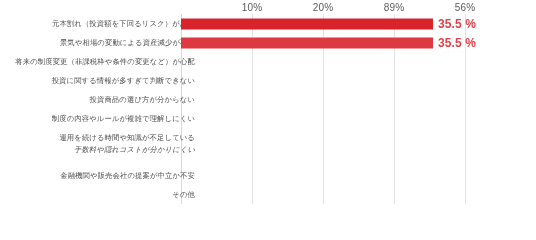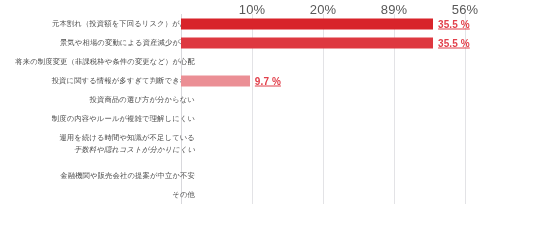--- a/index.html
+++ b/index.html
@@ -26,21 +26,21 @@
     position:absolute;
     left:181px; top:14px;
     width:1px; height:190px;
     background:#d8d8dc;
   }
 
   
   .tick-label{
     position:absolute;
     top:2px;
-    font-size:13px;
+    font-size:10px;
     color:#595959;
     transform:translateX(-50%);
     white-space:nowrap;
     letter-spacing:.1px;
   }
 
   
   .row{
     position:absolute;
     left:0; right:0;
@@ -64,27 +64,26 @@
     transform:translateY(-50%);
     height:11px;
     display:flex;
     align-items:center;
   }
   .bar{
     height:11px;
     border-radius:0;
   }
   .bar-value{
-    font-size:10px;
+    font-size:12px;
     font-weight:bold;
     color:#E2404B;
     margin-left:5px;
     white-space:nowrap;
     letter-spacing:.1px;
-    text-decoration:underline;
   }
 </style>
 </head>
 <body>
 
 <div id="chart-root">
 
   <div class="axis-baseline"></div>
   <div id="gridlines">
       <div class="gridline" style="left: 252px; top: 14px; height: 190px; background: rgb(227, 227, 230);"></div>
@@ -111,24 +110,20 @@
         <div class="bar-wrap">
           <div class="bar" style="width: 252.05px; background: rgb(222, 56, 64);"></div>
           <div class="bar-value" style="color: rgb(226, 64, 75);">35.5 %</div>
         </div>
       </div>
       <div class="row" style="top: 52px; height: 19px;">
         <div class="cat-label" style="color: rgb(74, 74, 74);">将来の制度変更（非課税枠や条件の変更など）が心配</div>
       </div>
       <div class="row" style="top: 71px; height: 19px;">
         <div class="cat-label" style="color: rgb(74, 74, 74);">投資に関する情報が多すぎて判断できない</div>
-        <div class="bar-wrap">
-          <div class="bar" style="width: 68.87px; background: rgb(235, 143, 149);"></div>
-          <div class="bar-value" style="color: rgb(226, 64, 75);">9.7 %</div>
-        </div>
       </div>
       <div class="row" style="top: 90px; height: 19px;">
         <div class="cat-label" style="color: rgb(74, 74, 74);">投資商品の選び方が分からない</div>
       </div>
       <div class="row" style="top: 109px; height: 19px; padding-left: 32px;">
         <div class="cat-label" style="color: rgb(74, 74, 74);">制度の内容やルールが複雑で理解しにくい</div>
         <div class="bar-wrap">
           <div class="bar" style="width: 0px; background: rgb(222, 43, 54);"></div>
         </div>
       </div>

